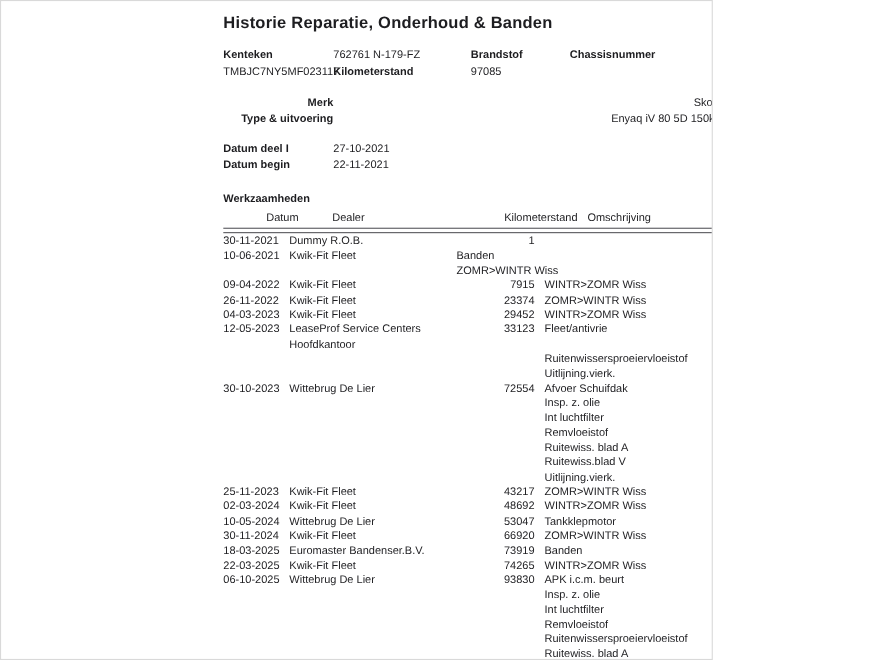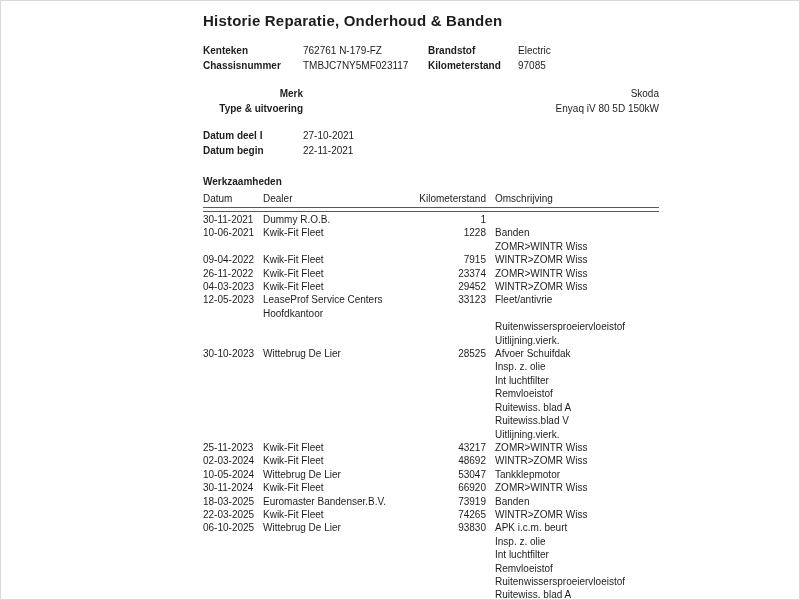--- a/index.html
+++ b/index.html
@@ -1,18 +1,18 @@
 <!DOCTYPE html>
 <html style="--text: #1d1d20; --rule: #58585c; --bg: #ffffff; --page-border: #d9d9d9;"><head>
 <meta charset="utf-8">
 <style>
   html,body{margin:0;padding:0;background:#fff;}
   .page{
     position:relative;
-    width:800px;height:600px;
+    width:648px;height:600px;
     box-sizing:border-box;
     background:var(--bg,#ffffff);
     border:1px solid var(--page-border,#d9d9d9);
     font-family:"Liberation Sans","DejaVu Sans",sans-serif;
     font-size:10px;
     color:var(--text,#1d1d20);
     overflow:hidden;
   }
   .content{margin-left:202px;width:456px;}
   .doc-title{
@@ -28,21 +28,21 @@
   .info-block .lbl{font-weight:bold;}
   .info-block > div{line-height:15px;white-space:nowrap;}
   .blk-ids{margin-top:13px;}
   .blk-model{margin-top:13px;text-align:right;}
   .blk-dates{margin-top:12px;}
   
   .section-title{margin-top:17px;font-weight:bold;line-height:13px;}
   .tbl{margin-top:1px;}
   .tbl-header{
     display:grid;grid-template-columns:60px 143px 80px 1fr;
-    line-height:12px;padding-top:4px;
+    line-height:12px;padding-top:4px;margin-left:39px;
   }
   .tbl-header .h-km{text-align:right;}
   .tbl-header .h-oms{padding-left:9px;}
   .dbl-rule{
     height:3px;margin-top:2px;
     border-top:1px solid var(--rule,#58585c);
     border-bottom:1px solid var(--rule,#58585c);
   }
   .trow{display:grid;grid-template-columns:60px 143px 80px 1fr;}
   .trow > div{line-height:13.4px;}
@@ -56,21 +56,20 @@
 
 <div class="page">
   <div class="content">
 
     <h1 class="doc-title">Historie Reparatie, Onderhoud &amp; Banden</h1>
 
     <div class="info-block blk-ids">
       <div class="lbl">Kenteken</div>
       <div>762761 N-179-FZ</div>
       <div class="lbl">Brandstof</div>
-      <div>Electric</div>
       <div class="lbl">Chassisnummer</div>
       <div>TMBJC7NY5MF023117</div>
       <div class="lbl">Kilometerstand</div>
       <div>97085</div>
     </div>
 
     <div class="info-block two-col blk-model">
       <div class="lbl">Merk</div>
       <div>Skoda</div>
       <div class="lbl">Type &amp; uitvoering</div>
@@ -101,21 +100,20 @@
               <div class="line">Dummy R.O.B.</div>
             </div>
     <div class="cell-km">1</div>
   </div>
 
   <div class="trow">
     <div class="cell-datum">10-06-2021</div>
     <div class="cell-dealer">
               <div class="line">Kwik-Fit Fleet</div>
             </div>
-    <div class="cell-km">1228</div>
     <div class="cell-oms">
               <div class="line">Banden</div>
               <div class="line">ZOMR&gt;WINTR Wiss</div>
             </div>
   </div>
 
   <div class="trow">
     <div class="cell-datum">09-04-2022</div>
     <div class="cell-dealer">
               <div class="line">Kwik-Fit Fleet</div>
@@ -161,21 +159,21 @@
               <div class="line">Ruitenwissersproeiervloeistof</div>
               <div class="line">Uitlijning.vierk.</div>
             </div>
   </div>
 
   <div class="trow">
     <div class="cell-datum">30-10-2023</div>
     <div class="cell-dealer">
               <div class="line">Wittebrug De Lier</div>
             </div>
-    <div class="cell-km">28525</div>
+    <div class="cell-km">72554</div>
     <div class="cell-oms">
               <div class="line">Afvoer Schuifdak</div>
               <div class="line">Insp. z. olie</div>
               <div class="line">Int luchtfilter</div>
               <div class="line">Remvloeistof</div>
               <div class="line">Ruitewiss. blad A</div>
               <div class="line">Ruitewiss.blad V</div>
               <div class="line">Uitlijning.vierk.</div>
             </div>
   </div>

